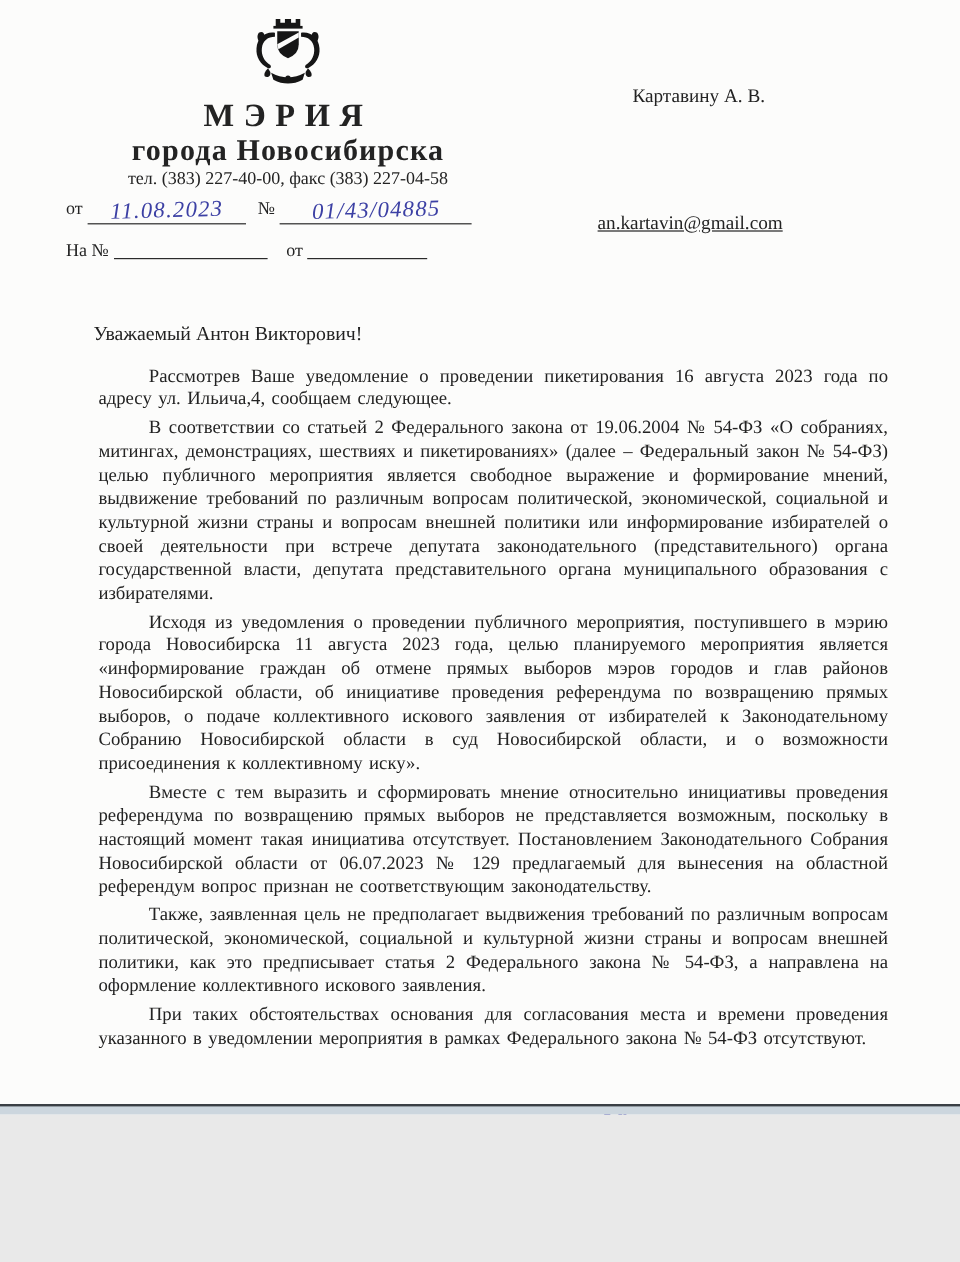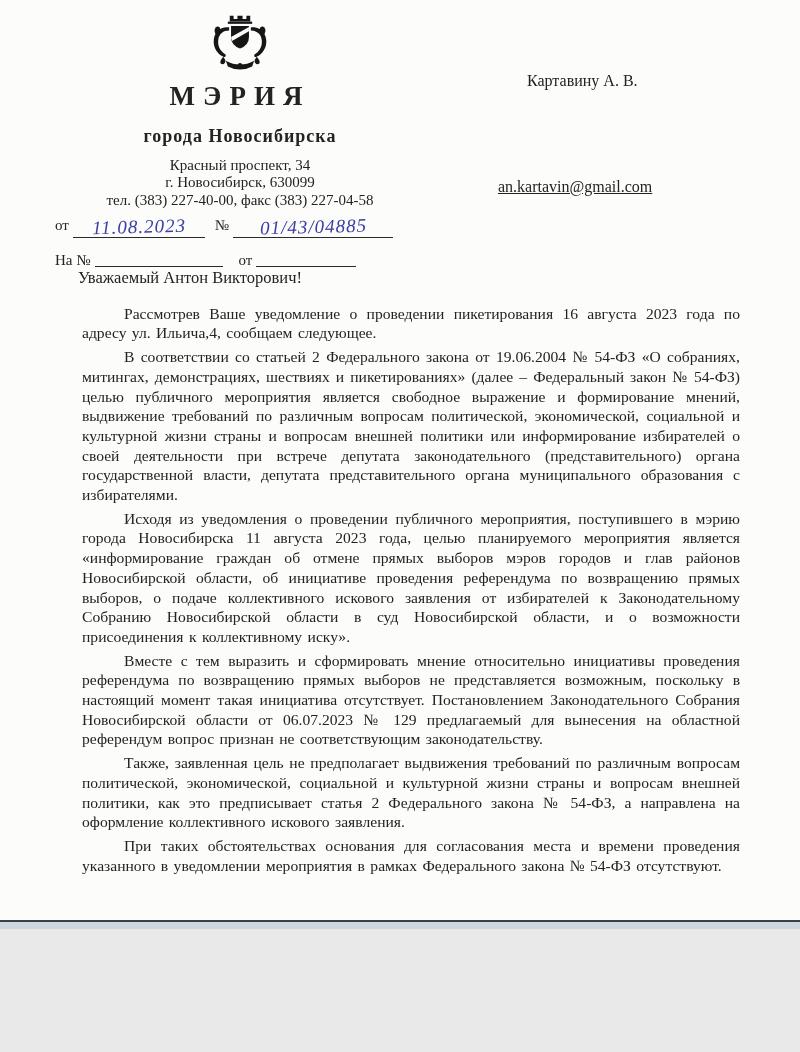--- a/index.html
+++ b/index.html
@@ -9,21 +9,21 @@
     margin:0 auto;
     background:#fcfcfb;
     overflow:hidden;
     font-family:"Liberation Serif","DejaVu Serif",serif;
     color:#232323;
   }
   
   .letterhead{position:absolute;left:55px;top:12px;width:370px;text-align:center;}
   .emblem{width:64px;height:64px;display:block;margin:0 auto 6px auto;}
   .org-title{font-size:27px;font-weight:bold;letter-spacing:8px;line-height:1.05;}
-  .org-subtitle{font-size:18px;font-weight:bold;letter-spacing:1px;margin-top:16px;}
+  .org-subtitle{font-size:25px;font-weight:bold;letter-spacing:1px;margin-top:2px;}
   .addr{font-size:15px;line-height:17px;margin-top:10px;}
   .contacts{font-size:15px;margin-top:1px;white-space:nowrap;}
   .reg-line{margin-top:8px;font-size:15px;text-align:left;display:flex;align-items:flex-start;}
   .reg-line .lbl{flex:none;padding-right:4px;}
   .fill{display:inline-block;border-bottom:1.5px solid #2a2a2a;text-align:center;}
   .handwriting{
     font-style:italic;
     color:#3c40a4;
     font-size:19px;
     letter-spacing:1px;
@@ -81,24 +81,20 @@
         <path d="M28 74 q22 12 44 0 l-3 9 q-19 10 -38 0 z"></path>
         <circle cx="50" cy="81" r="3.5"></circle>
       </g>
 
       <path d="M36 37 L64 21.5 L64 28 L37.5 43.5 Z" fill="#fcfcfb"></path>
     </svg>
 
     <div class="org-title">МЭРИЯ</div>
     <div class="org-subtitle">города Новосибирска</div>
 
-    <div class="addr">
-      <div>Красный проспект, 34</div>
-      <div>г. Новосибирск, 630099</div>
-    </div>
     <div class="contacts">тел. (383) 227-40-00, факс (383) 227-04-58</div>
 
     <div class="reg-line">
       <span class="lbl">от</span>
       <span class="fill" style="width:132px;"><span class="handwriting">11.08.2023</span></span>
       <span class="lbl" style="padding-left:10px;">№</span>
       <span class="fill" style="width:160px;"><span class="handwriting">01/43/04885</span></span>
     </div>
 
     <div class="reg-line" style="margin-top:14px;">

